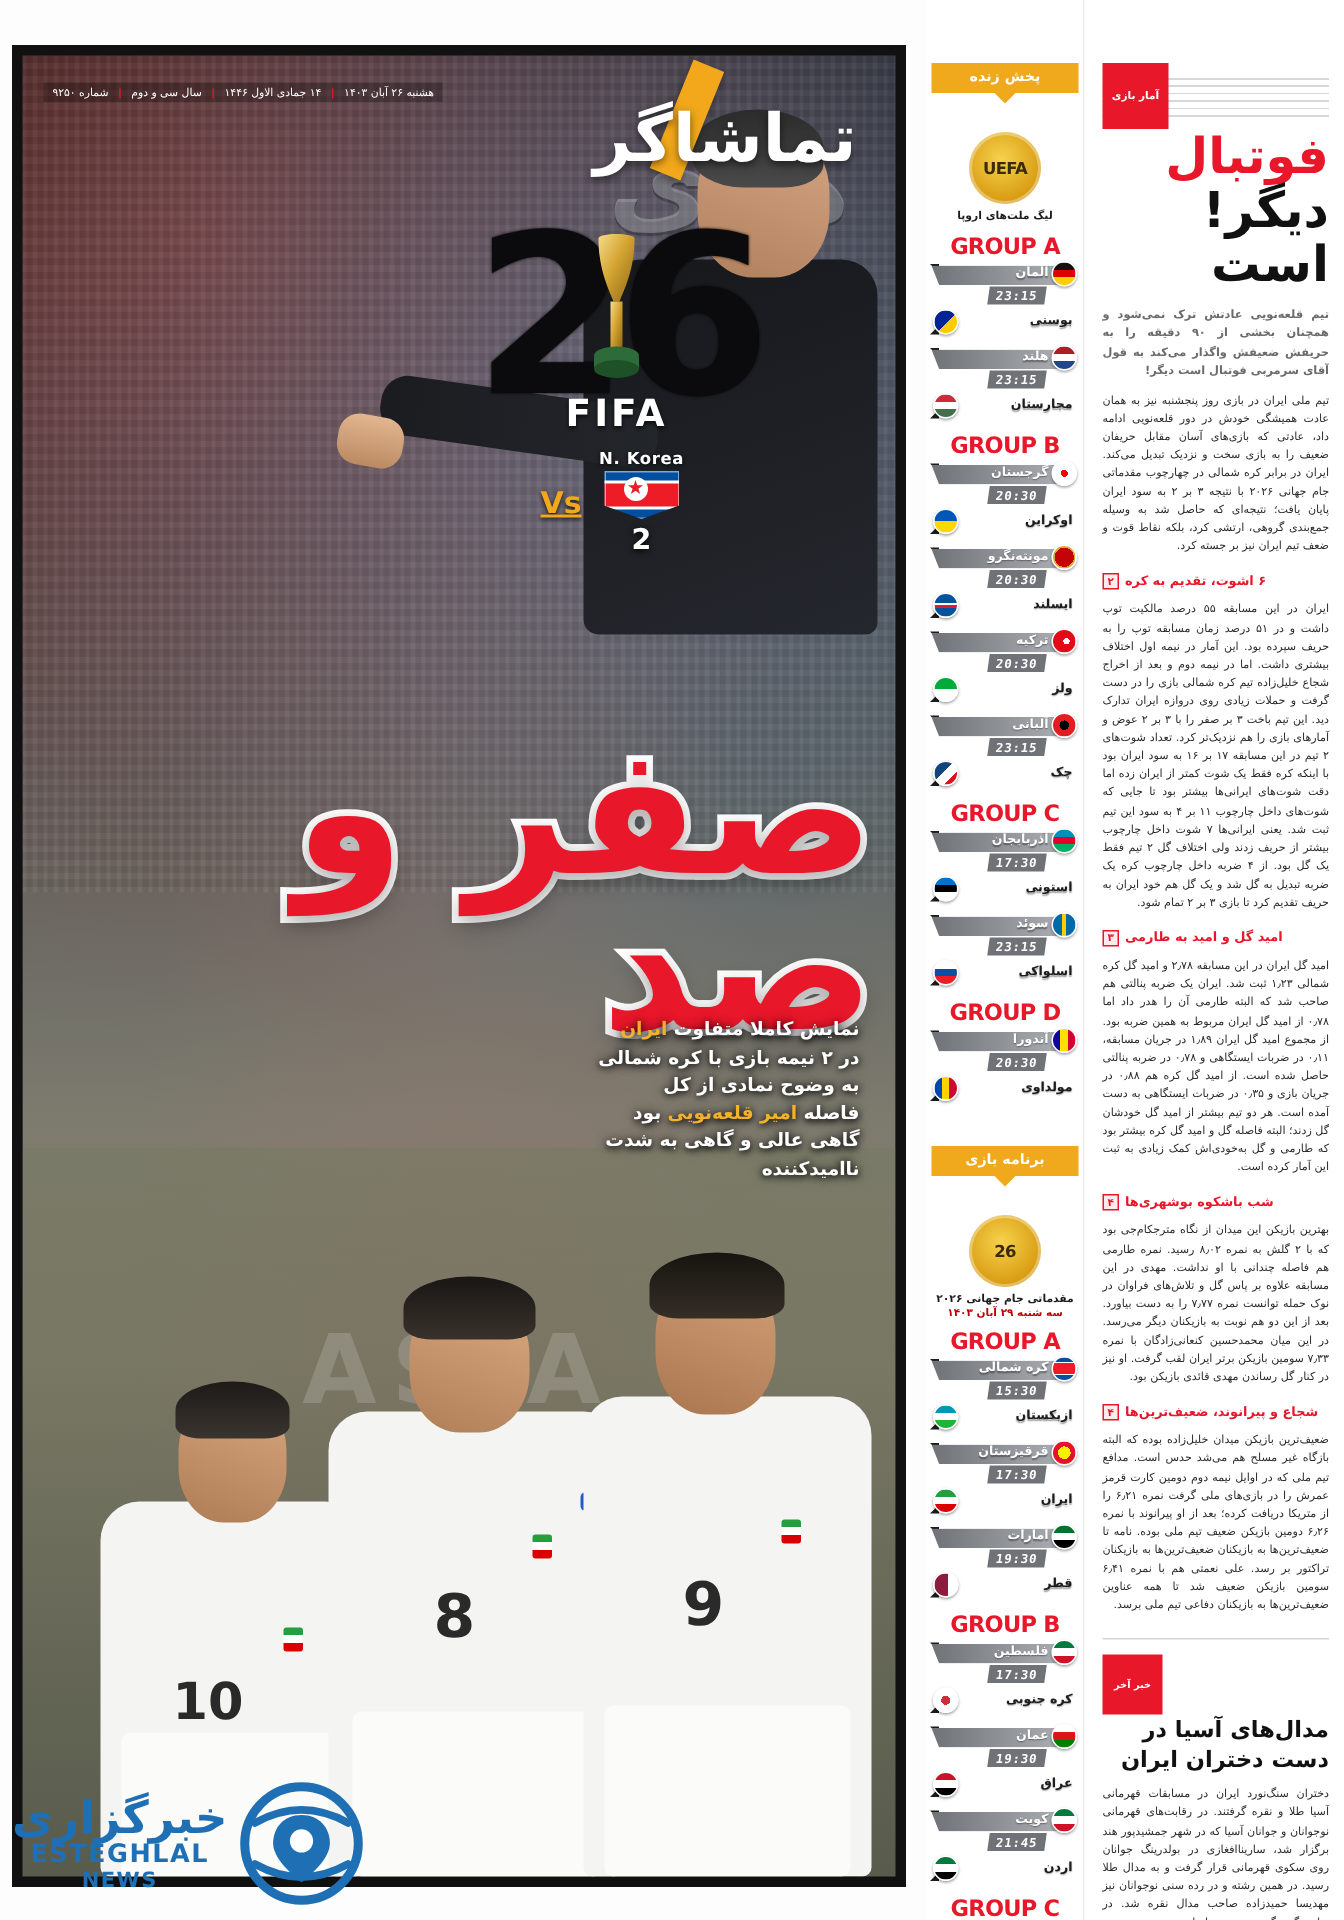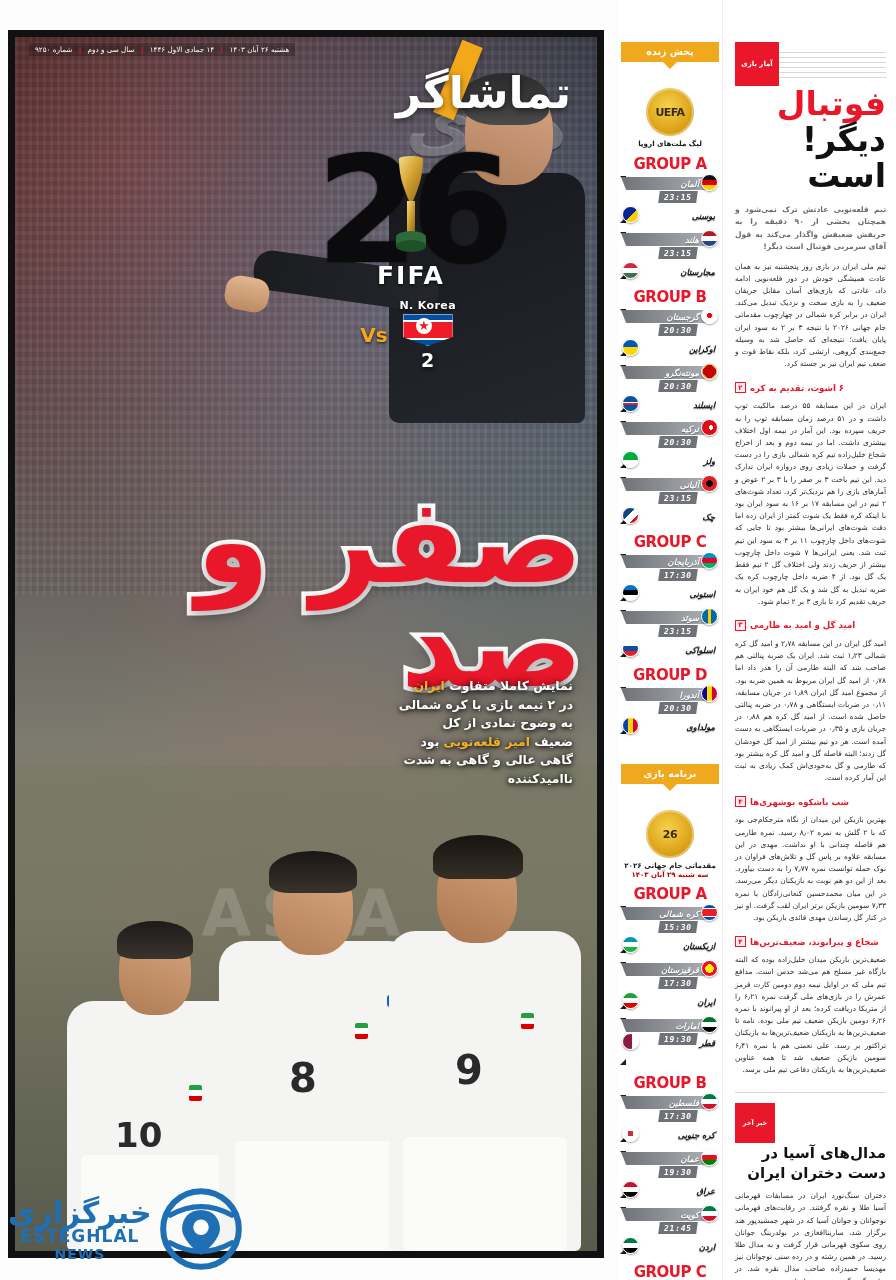--- a/index.html
+++ b/index.html
@@ -65,21 +65,21 @@
     text-shadow: 0 2px 6px rgba(0,0,0,.55);
     z-index: 8;
   }
   .mast-slash {
     position:absolute; top: 4px; right: 128px;
     width: 22px; height: 78px; background: #f3a81b;
     transform: rotate(22deg); z-index: 7;
     box-shadow: 0 2px 6px rgba(0,0,0,.4);
   }
   .dateline {
-    position: absolute; top: 6px; left: 14px;
+    position: absolute; top: 18px; left: 14px;
     font-size: 7.2px; color: #fff; direction: rtl;
     background: rgba(0,0,0,.25); padding: 2px 4px;
     letter-spacing: .2px; z-index: 9; white-space: nowrap;
   }
   .dateline span { margin: 0 2px; }
   .dateline .sep { color:#e8172a; font-weight:700; }
 
   
   .scorebox {
     position:absolute; top: 108px; right: 88px;
@@ -131,20 +131,21 @@
   .flag-ir {
     background: linear-gradient(180deg,#239f40 0 33%, #fff 33% 66%, #da0000 66% 100%);
   }
   .score {
     font-size: 19px; font-weight: 900; color:#fff; margin-top: 3px;
     text-shadow: 0 1px 4px rgba(0,0,0,.9);
   }
   .vs-lbl {
     font-size: 20px; font-weight:900; color:#f3a81b;
     text-shadow: 0 1px 3px rgba(0,0,0,.8);
+    text-decoration: underline;
   }
 
   
   .coach {
     position:absolute; right: 8px; top: 28px; width: 300px; height: 430px;
     z-index: 5;
   }
   .coach-head {
     position:absolute; right: 36px; top: 16px;
     width: 88px; height: 104px; border-radius: 46% 46% 42% 42%;
@@ -252,23 +253,22 @@
     text-align:center; margin-top: 3px; line-height: 10px;
   }
   .comp-date { font-size: 7px; font-weight:800; color:#b00; direction:rtl; text-align:center; }
   .group-label {
     font-size: 15px; font-weight: 900; color:#e8172a;
     text-align:center; margin: 6px 0 3px; letter-spacing: -.5px;
     font-family: "DejaVu Sans", "Liberation Sans", sans-serif;
   }
   .match { position:relative; margin-bottom: 9px; height: 47px; }
   .team-row {
-    position:relative; height: 15px; display:flex; align-items:center;
+    position:relative; height: 15px; display:flex; align-items:flex-start;
     direction: rtl;
-    font-style: italic;
   }
   .team-row .bar {
     position:absolute; right: 13px; left: 0; top: 1px; height: 13px;
     background: linear-gradient(90deg,#6f7277,#a9acb1);
     clip-path: polygon(0 0, 100% 0, 100% 100%, 6% 100%);
   }
   .team-row .tname {
     position: relative; z-index:2; color:#fff; font-size: 8.4px; font-weight: 800;
     padding-right: 20px; direction: rtl; white-space: nowrap;
     text-shadow: 0 1px 1px rgba(0,0,0,.4);
@@ -454,21 +454,21 @@
       </div>
 
       <div class="headline-wrap">
         <div class="headline">صفر و صد</div>
       </div>
 
       <div class="subdeck">
         <p><span>نمایش کاملا متفاوت </span><span class="hl">ایران</span></p>
         <p>در ۲ نیمه بازی با کره شمالی</p>
         <p>به وضوح نمادی از کل</p>
-        <p><span>ضعیف </span><span class="hl">امیر قلعه‌نویی</span><span> بود</span></p>
+        <p><span>فاصله </span><span class="hl">امیر قلعه‌نویی</span><span> بود</span></p>
         <p>گاهی عالی و گاهی به شدت</p>
         <p>ناامیدکننده</p>
       </div>
     </div>
   </div>
 
   <div class="side-col">
 
     <div class="side-badge">پخش زنده</div>
     <div class="comp-logo">
@@ -649,21 +649,21 @@
           <div class="tick bot"></div>
         </div>
         <div class="match">
           <div class="tick"></div>
           <div class="team-row">
             <div class="bar"></div>
             <div class="fl" style="background:linear-gradient(180deg,#00732f 0 33%,#fff 33% 66%,#000 66%)"></div>
             <div class="tname">امارات</div>
           </div>
           <div class="mtime">19:30</div>
-          <div class="team-row b low" style="margin-top:2px">
+          <div class="team-row b low" style="margin-top:17px">
             <div class="fl" style="background:linear-gradient(90deg,#8d1b3d 58%,#fff 58%)"></div>
             <div class="tname" style="width:100%;padding-left:20px">قطر</div>
           </div>
           <div class="tick bot"></div>
         </div>
         <div class="group-label">GROUP B</div>
         <div class="match">
           <div class="tick"></div>
           <div class="team-row">
             <div class="bar"></div>

